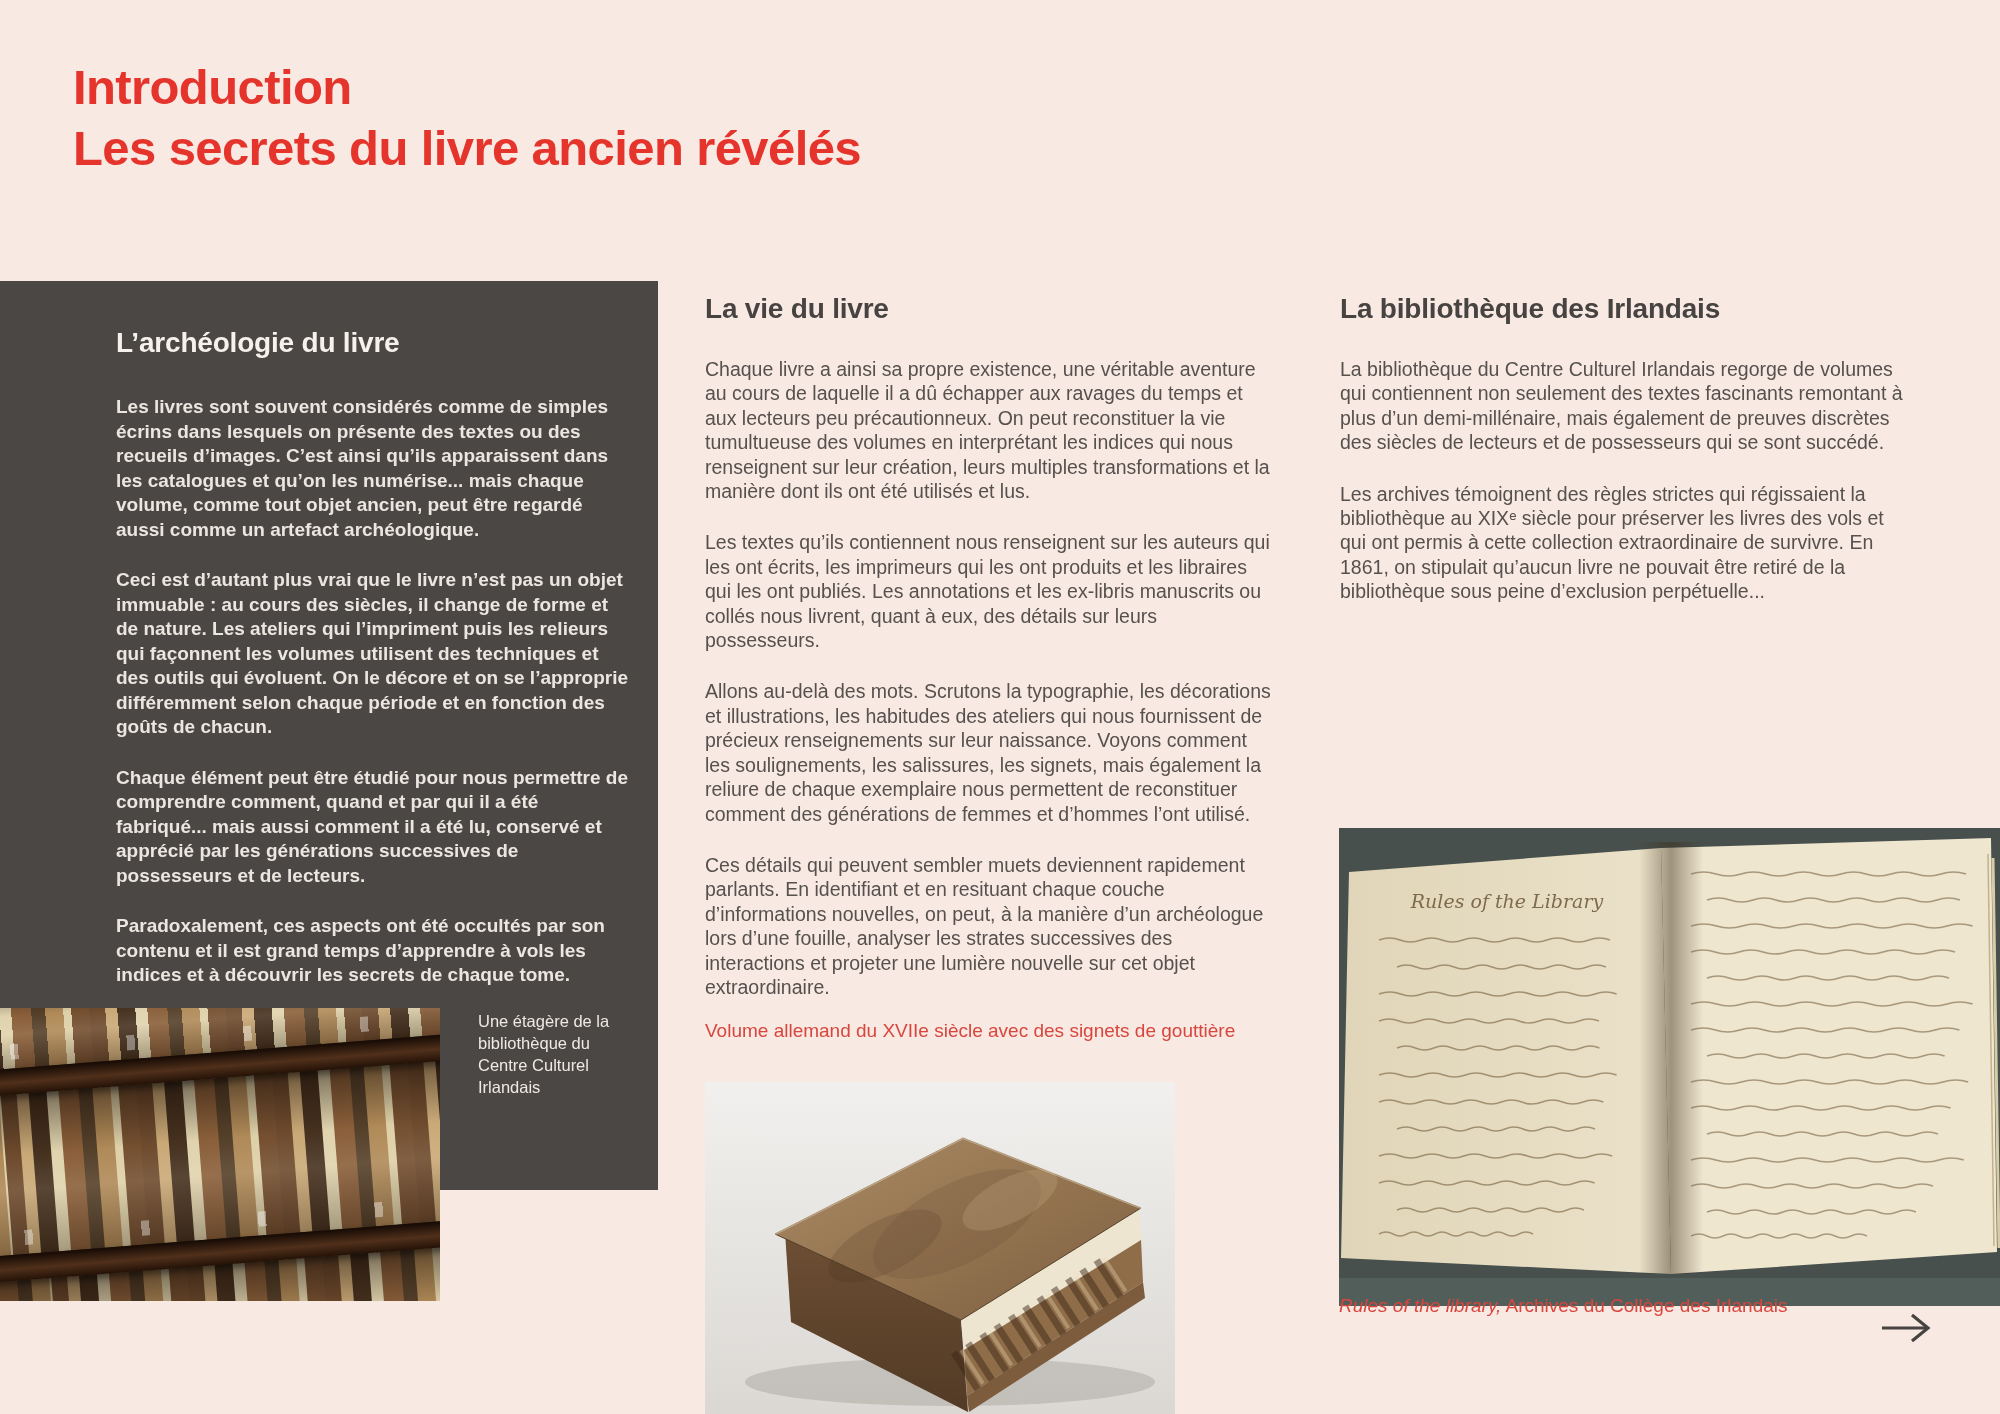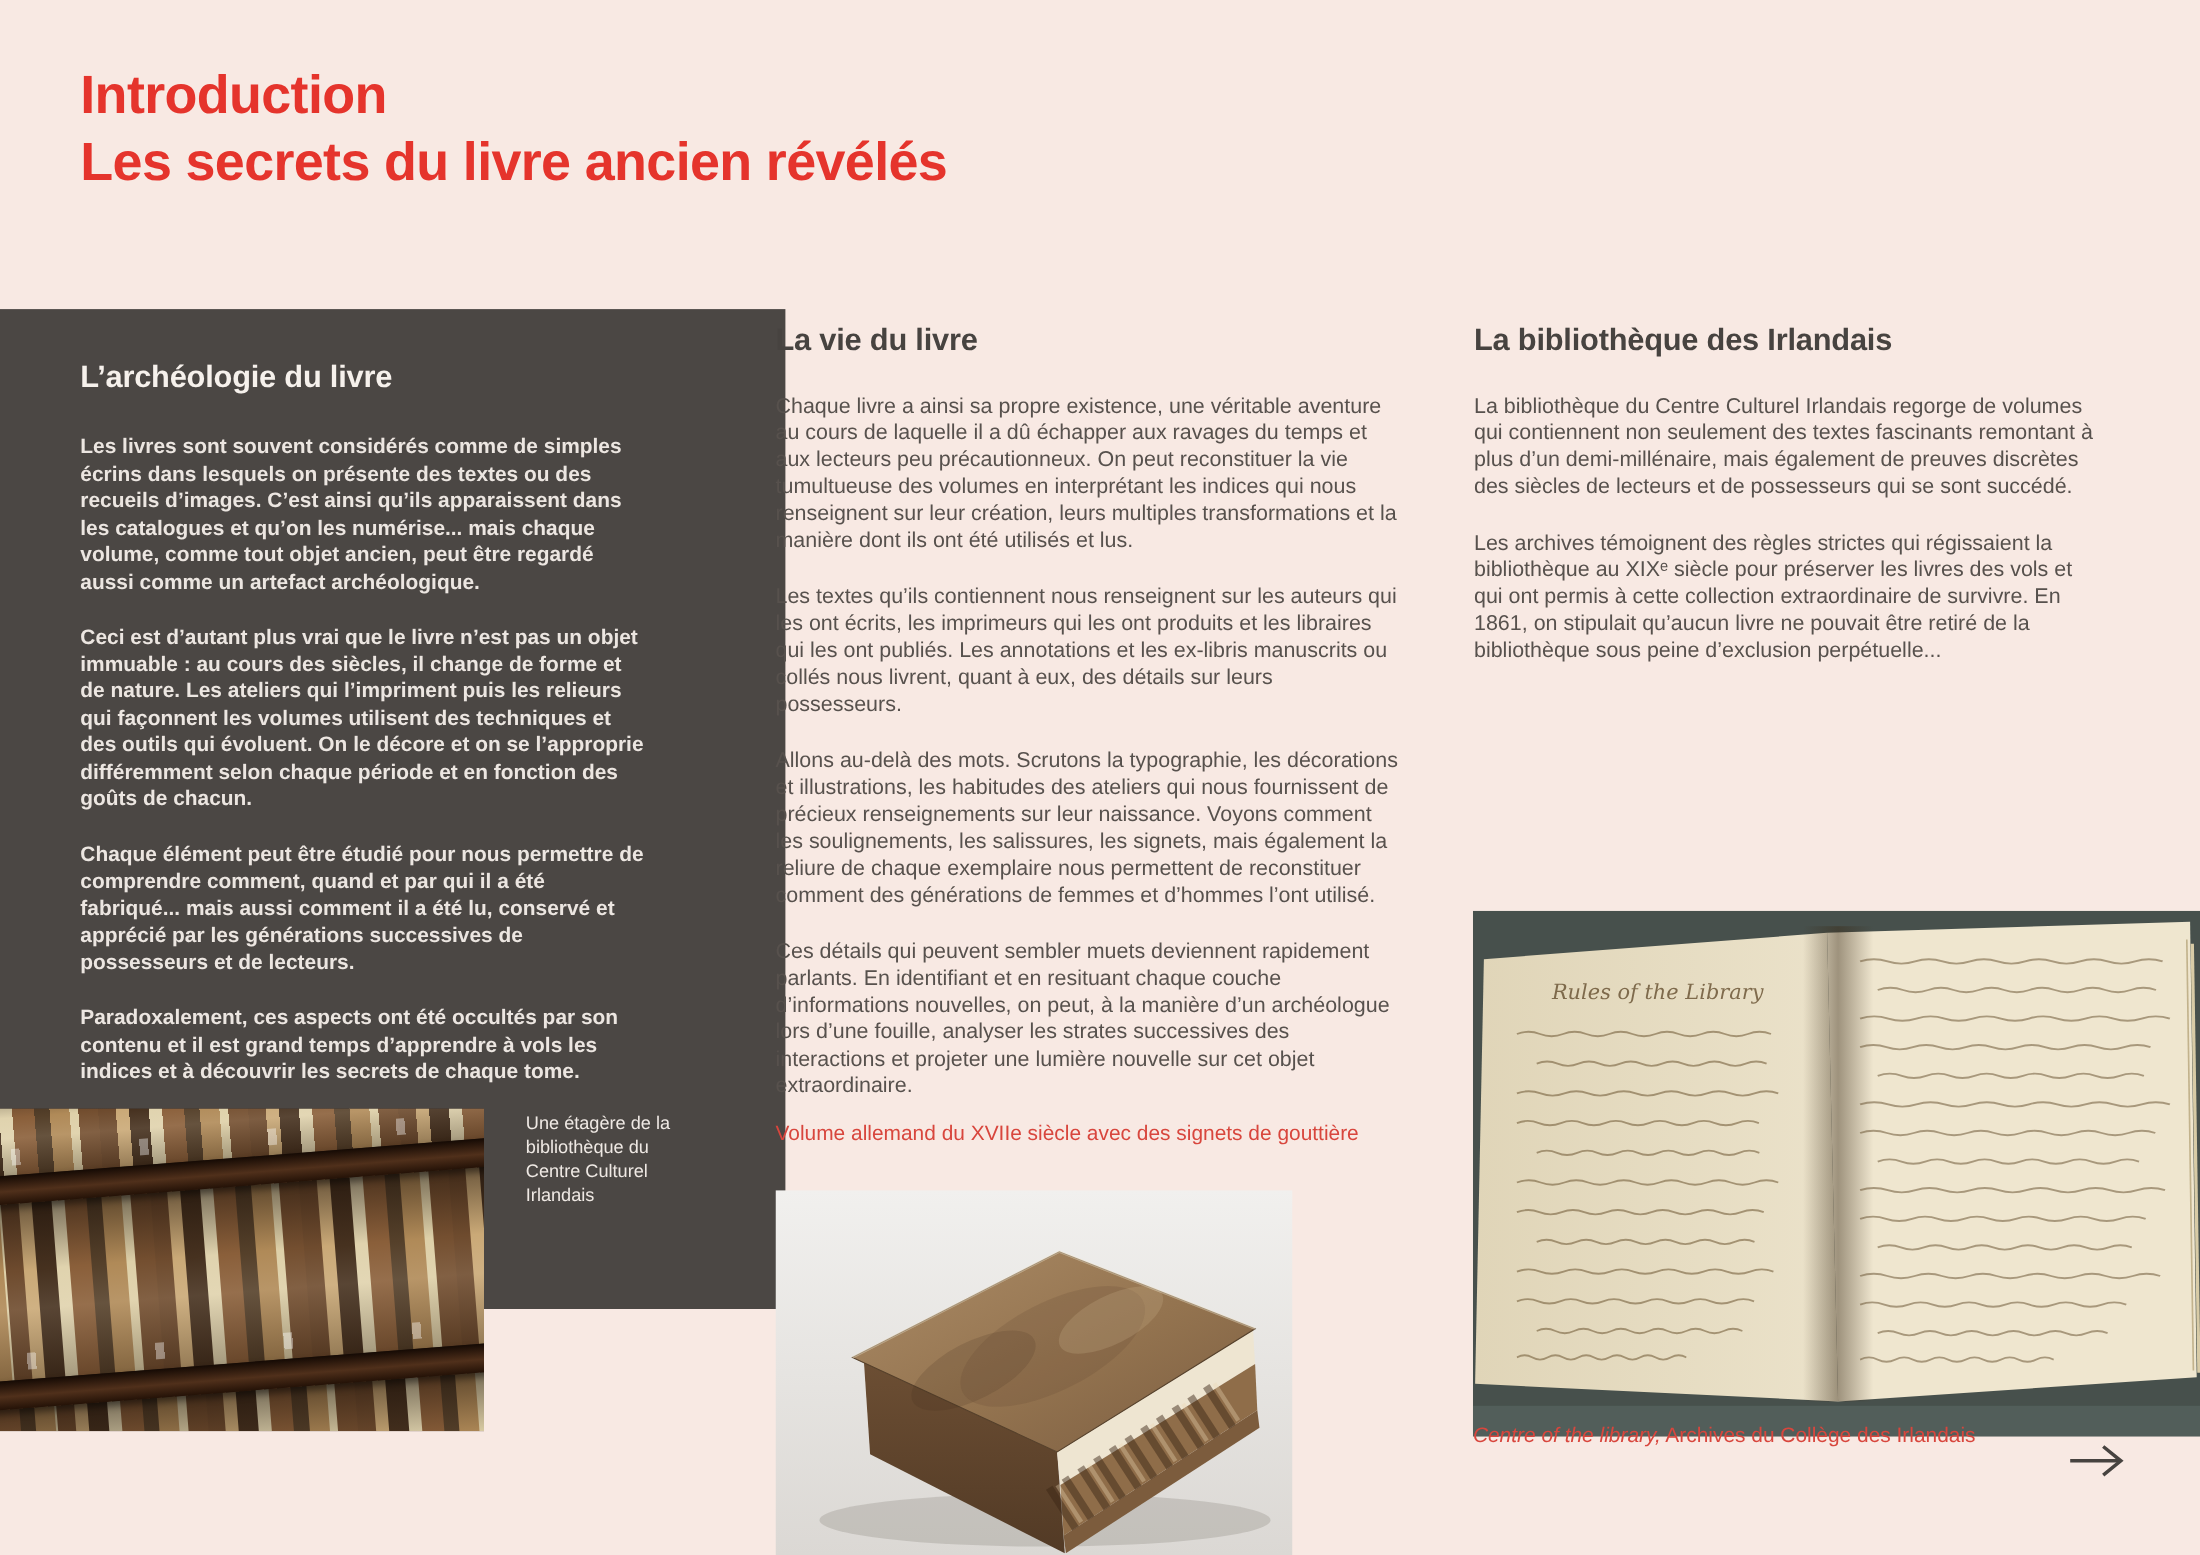--- a/index.html
+++ b/index.html
@@ -16,22 +16,22 @@
   }
   .logo { position:absolute; left:1763px; top:52px; width:216px; height:112px; }
   .logo-ornament { position:absolute; left:0; top:4px; }
   .logo-box {
     position:absolute; left:92px; top:20px; width:122px; height:86px;
     background:#e0382e; color:#fdf3ef; padding:12px 0 0 12px;
     font-size:14.5px; font-weight:700; line-height:18.5px; letter-spacing:0.1px;
   }
   
   .panel {
-    position:absolute; left:0; top:281px; width:714px; height:909px;
-    background:#4b4744; color:#ece6e1; padding:46px 60px 0 73px;
+    position:absolute; left:0; top:281px; width:658px; height:909px;
+    background:#4b4744; color:#ece6e1; padding:46px 60px 0 116px;
   }
   .panel h2 { font-size:28px; font-weight:700; color:#f6f1ec; letter-spacing:-0.2px; margin:0 0 36px; }
   .panel p { width:515px; font-size:19px; font-weight:700; line-height:24.5px; margin:0 0 26px; }
   .panel-photo-caption {
     position:absolute; left:478px; top:1010px; width:160px; z-index:3;
     color:#efe9e4; font-size:16.5px; line-height:22px; font-weight:400;
   }
   
   .shelf-photo { position:absolute; left:0; top:1008px; width:440px; height:293px; overflow:hidden; background:#2a1c11; z-index:2; }
   .shelf-tilt { position:absolute; left:-34px; top:-40px; width:520px; height:400px; transform:rotate(-4.5deg); }
@@ -214,21 +214,21 @@
         <use href="#hw" transform="translate(352,280) scale(1.18,1)"></use>
         <use href="#hw" transform="translate(368,306) scale(1.05,1)"></use>
         <use href="#hw" transform="translate(352,332) scale(1.24,1)"></use>
         <use href="#hw" transform="translate(352,358) scale(1.1,1)"></use>
         <use href="#hw" transform="translate(368,384) scale(0.95,1)"></use>
         <use href="#hw" transform="translate(352,408) scale(0.8,1)"></use>
       </g>
     </svg>
   </div>
   <div class="caption-red caption-right">
-    <em>Centre of the library,</em><span> Archives du Collège des Irlandais</span>
+    <em>Rules of the library,</em><span> Archives du Collège des Irlandais</span>
   </div>
 
   <button class="next-arrow" type="button">
     <span>
       <svg width="52" height="34" viewBox="0 0 52 34">
         <g fill="none" stroke="#474340" stroke-width="3.2">
           <path d="M2 17 H47"></path>
           <path d="M32 4 L48 17 L32 30"></path>
         </g>
       </svg>

